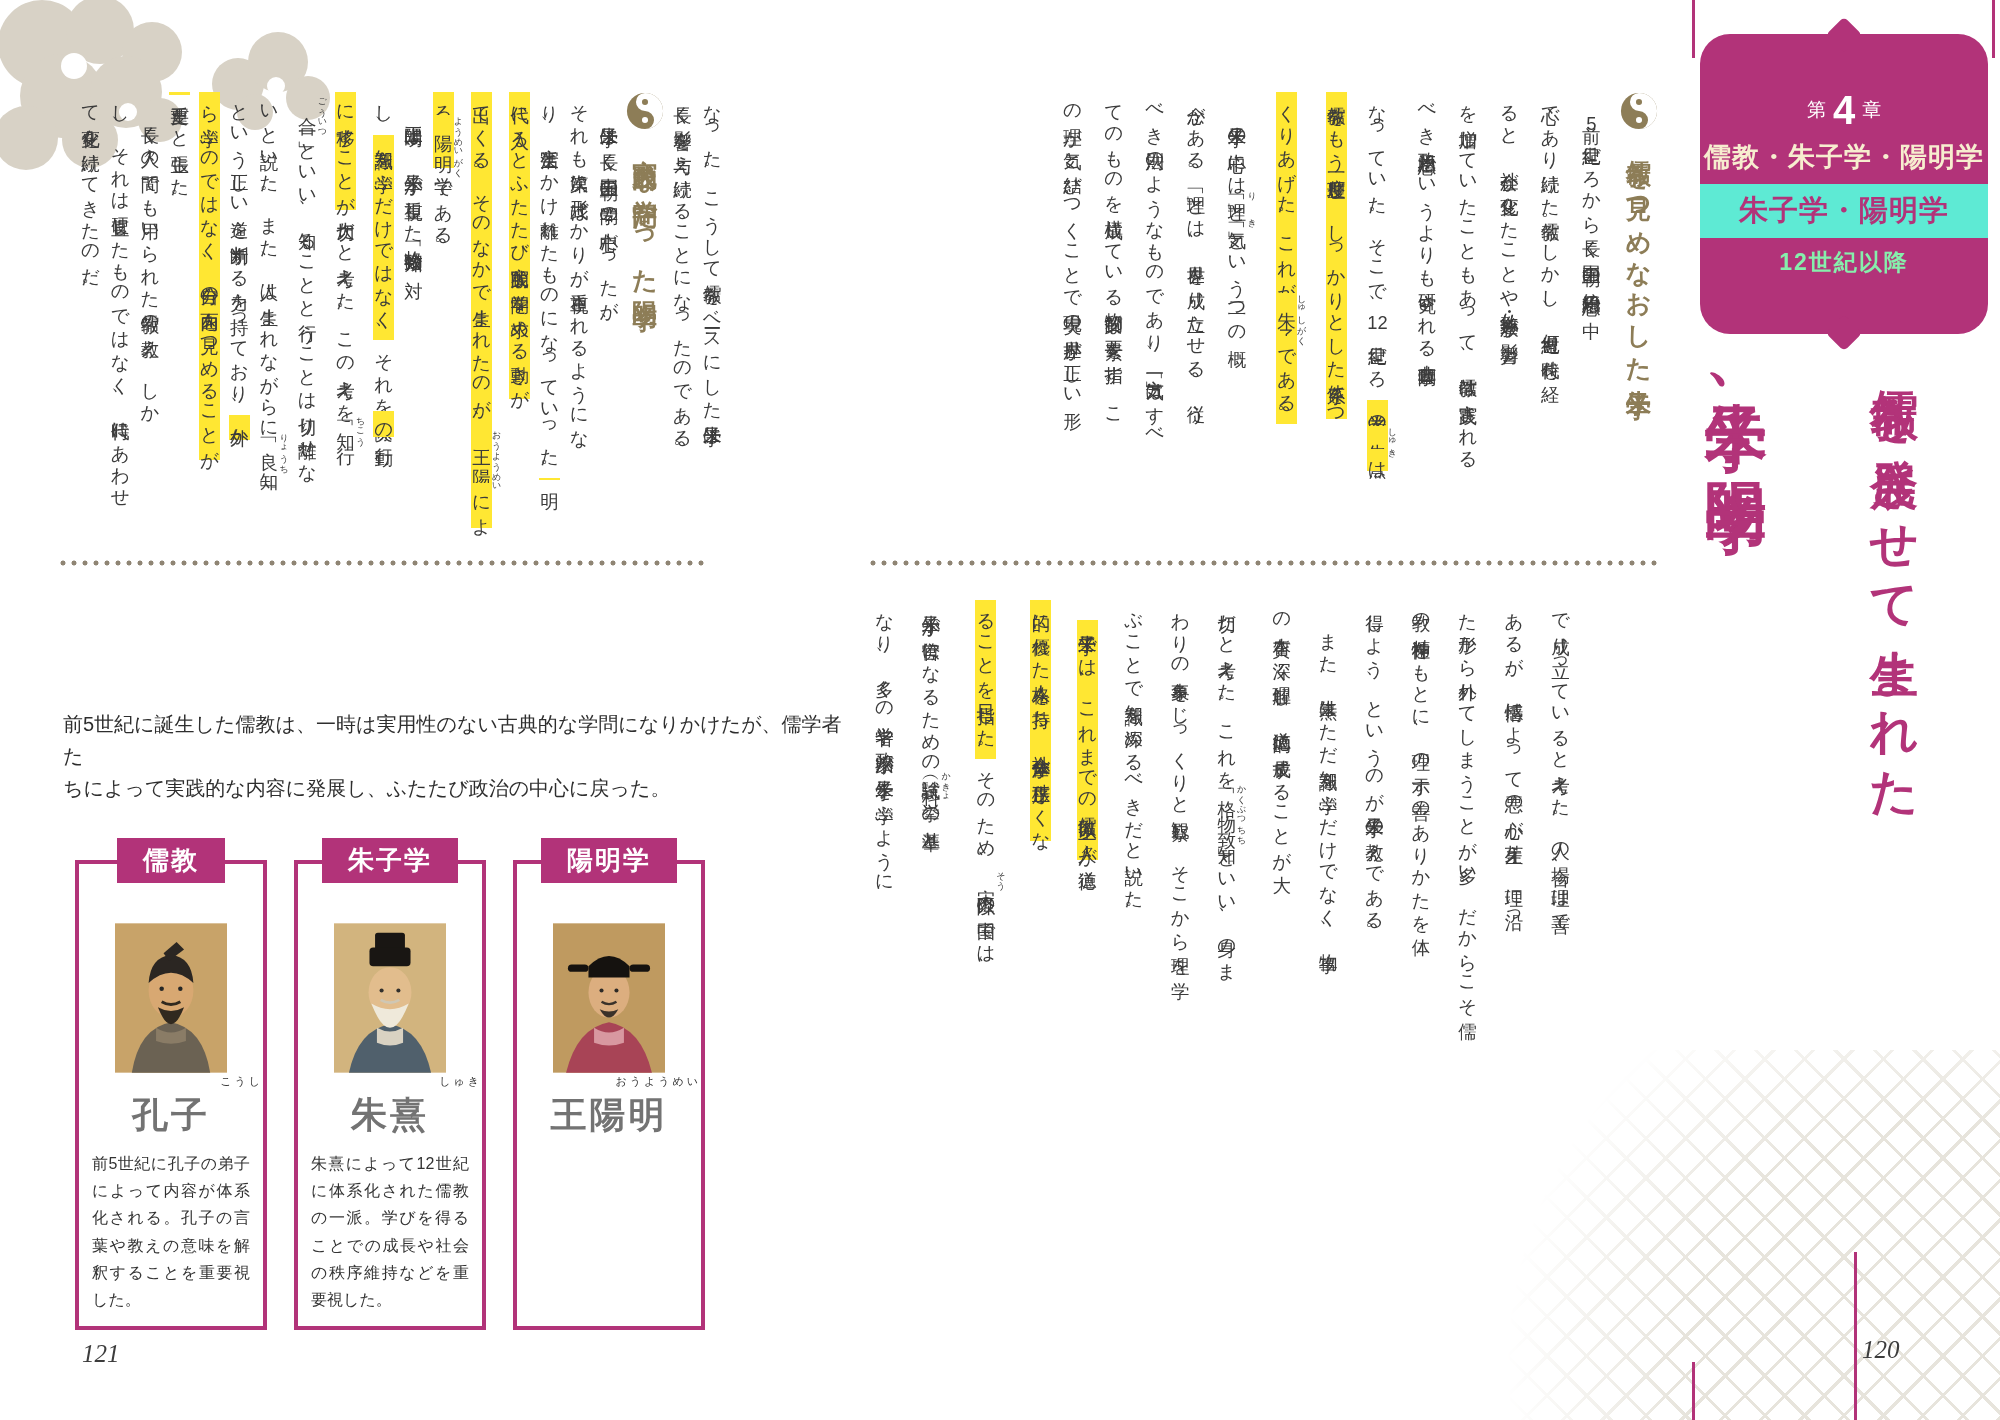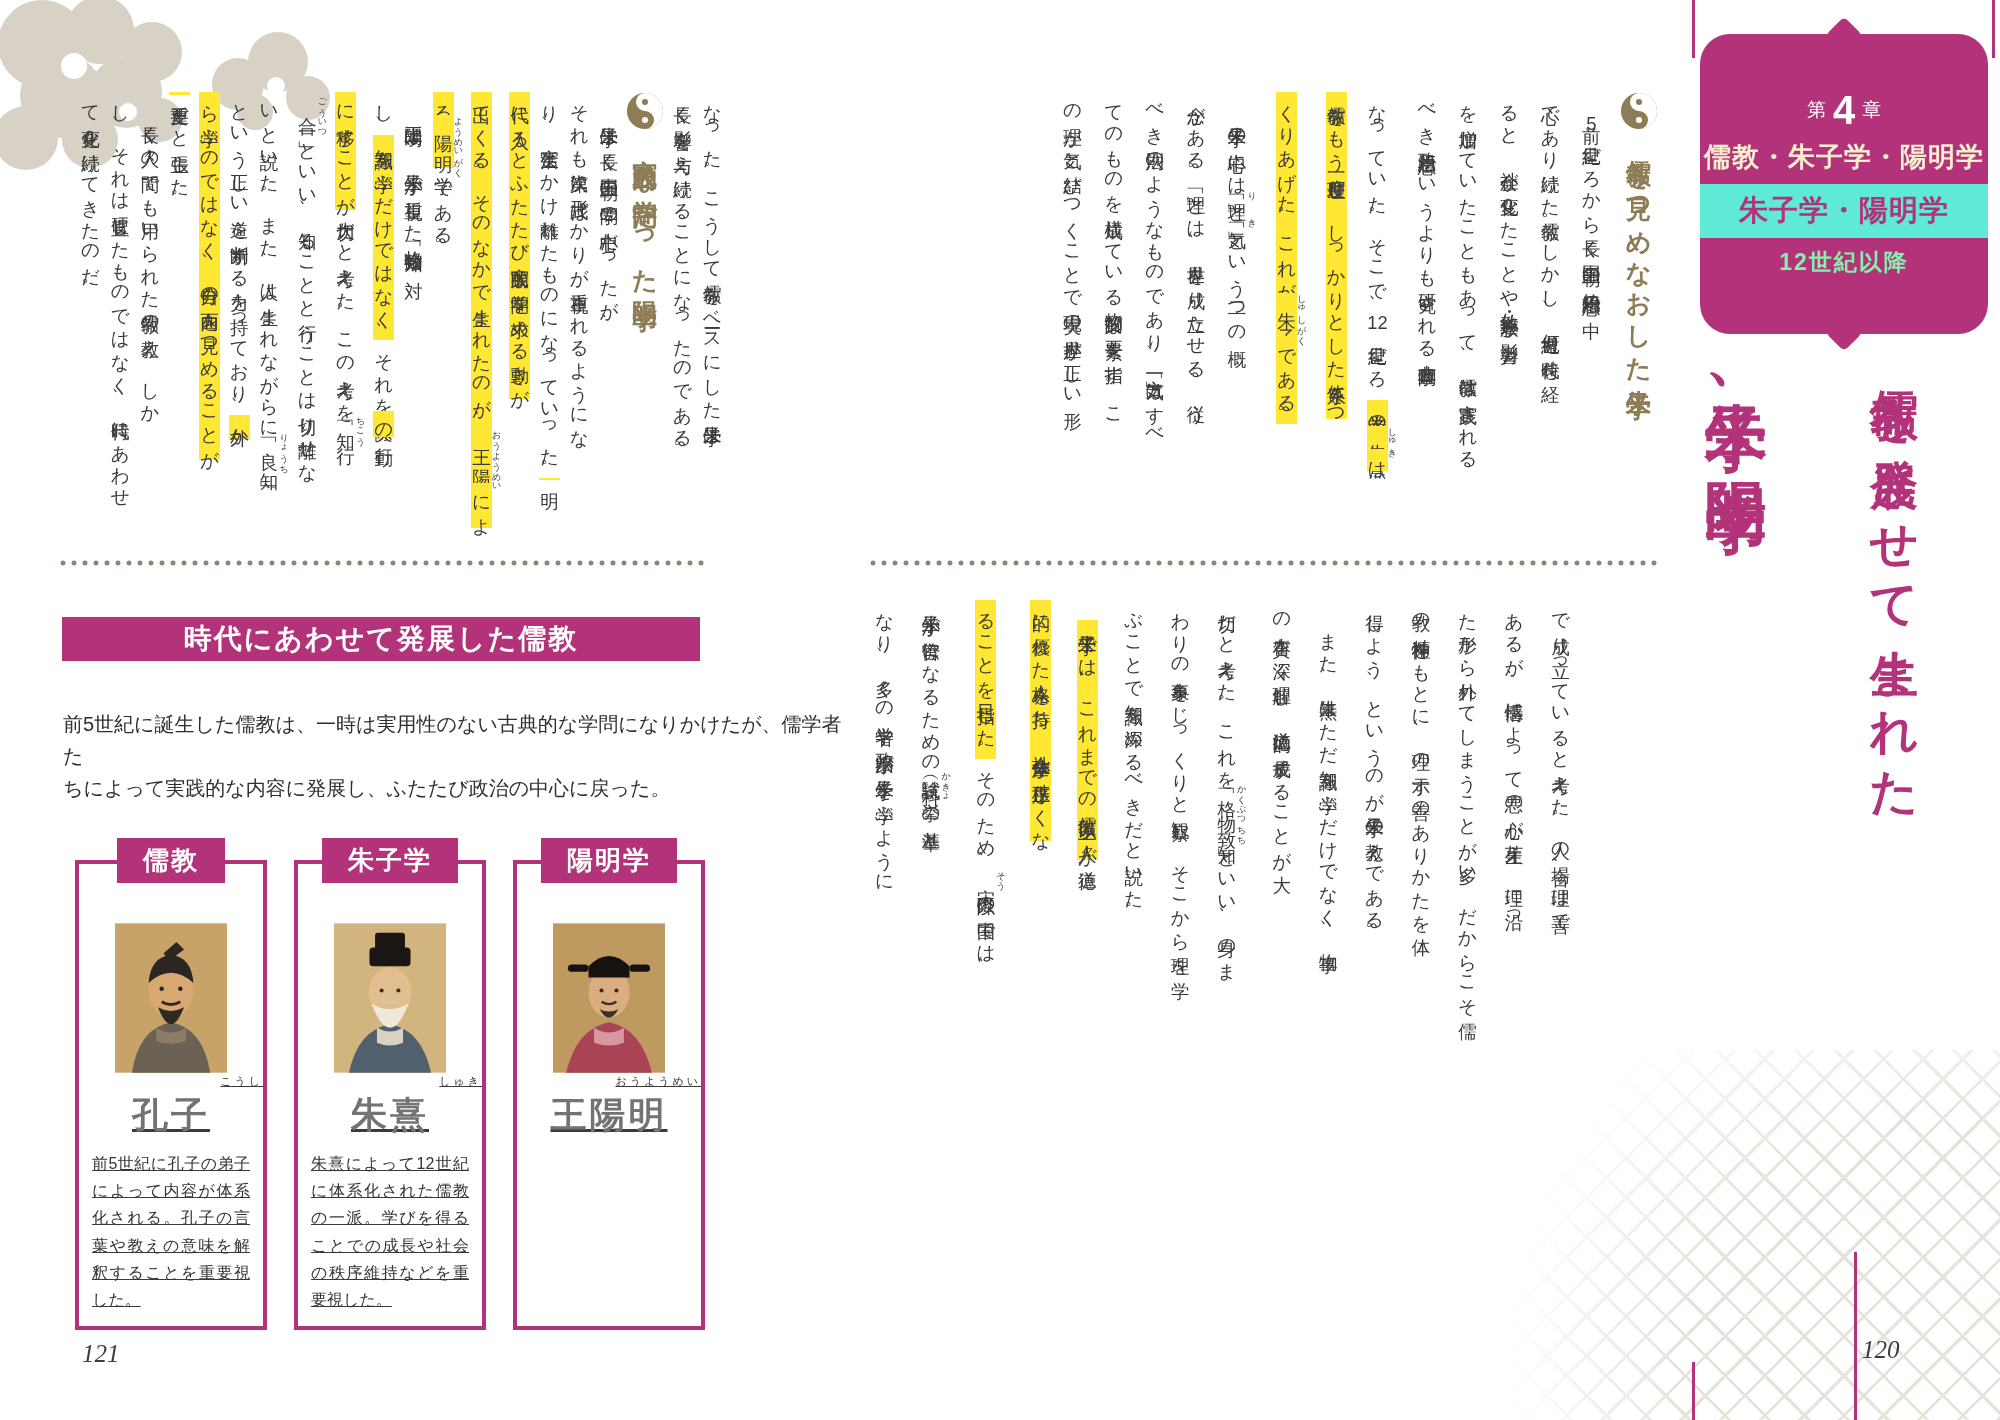--- a/index.html
+++ b/index.html
@@ -50,21 +50,21 @@
         background-image:radial-gradient(circle at 3px 3px,#8f8574 2.2px,transparent 2.8px);
         background-size:11px 6px;background-repeat:repeat-x;}
 
   
   .banner{position:absolute;left:62px;top:617px;width:638px;height:44px;background:#b23379;
           color:#fff;font-weight:bold;font-size:28px;letter-spacing:2px;display:flex;
           align-items:center;justify-content:center;z-index:1;}
   .intro{position:absolute;left:63px;top:708px;width:790px;font-size:20px;line-height:1.6;
          color:#2e2e2e;white-space:pre-line;z-index:1;}
   .cards{position:absolute;left:75px;top:860px;width:630px;display:flex;gap:27px;z-index:1;}
-  .card{flex:1;border:4px solid #b23379;background:#fff;position:relative;height:462px;text-decoration:underline;}
+  .card{flex:1;border:4px solid #b23379;background:#fff;position:relative;height:462px;}
   .card-tab{position:absolute;top:-26px;left:50%;transform:translateX(-50%);background:#b23379;
             color:#fff;font-weight:bold;font-size:26px;letter-spacing:2px;padding:5px 26px;
             white-space:nowrap;}
   .portrait{width:112px;height:152px;margin:58px auto 0;display:block;}
   .furi{text-align:right;font-size:11px;letter-spacing:3px;color:#333;}
   .pname{text-align:center;color:#737373;font-size:36px;font-weight:bold;letter-spacing:3px;
          margin-top:2px;}
   .pdesc{margin:10px 13px 0;font-size:16px;line-height:1.7;color:#333;text-align:justify;}
 
   .pn{position:absolute;font-family:"Liberation Serif","DejaVu Serif",serif;font-style:italic;
@@ -190,21 +190,20 @@
       <div class="vcol"><ruby>合一<rt>ごういつ</rt></ruby><span>」といい、知ることと行うことは切り離せな</span></div>
       <div class="vcol"><span>いと説いた。また、人は生まれながらに「</span><ruby>良知<rt>りょうち</rt></ruby><span>」</span></div>
       <div class="vcol"><span>という正しい道を判断する力を持っており、</span><span class="hl">外か</span></div>
       <div class="vcol"><span class="hl">ら学ぶのではなく、自分の内面を見つめることが</span></div>
       <div class="vcol"><span class="hl">重要</span><span>だと主張した。</span></div>
       <div class="vcol"><span>　長く人々の間でも用いられた儒教の教え。しか</span></div>
       <div class="vcol"><span>し、それは硬直したものではなく、時代にあわせ</span></div>
       <div class="vcol"><span>て変化を続けてきたのだ。</span></div>
     </div>
 
-  <div class="banner">時代にあわせて発展した儒教</div>
   <div class="intro">前5世紀に誕生した儒教は、一時は実用性のない古典的な学問になりかけたが、儒学者た
 ちによって実践的な内容に発展し、ふたたび政治の中心に戻った。</div>
 
   <div class="cards">
     <div class="card">
       <div class="card-tab">儒教</div>
       <svg class="portrait" viewBox="0 0 120 160">
         <rect width="120" height="160" fill="#c8a369"></rect>
         <path d="M18,160 Q26,112 60,106 Q94,112 102,160 Z" fill="#6b6253"></path>
         <path d="M44,112 Q60,122 76,112 l0,14 Q60,132 44,126 Z" fill="#8a7c66"></path>

